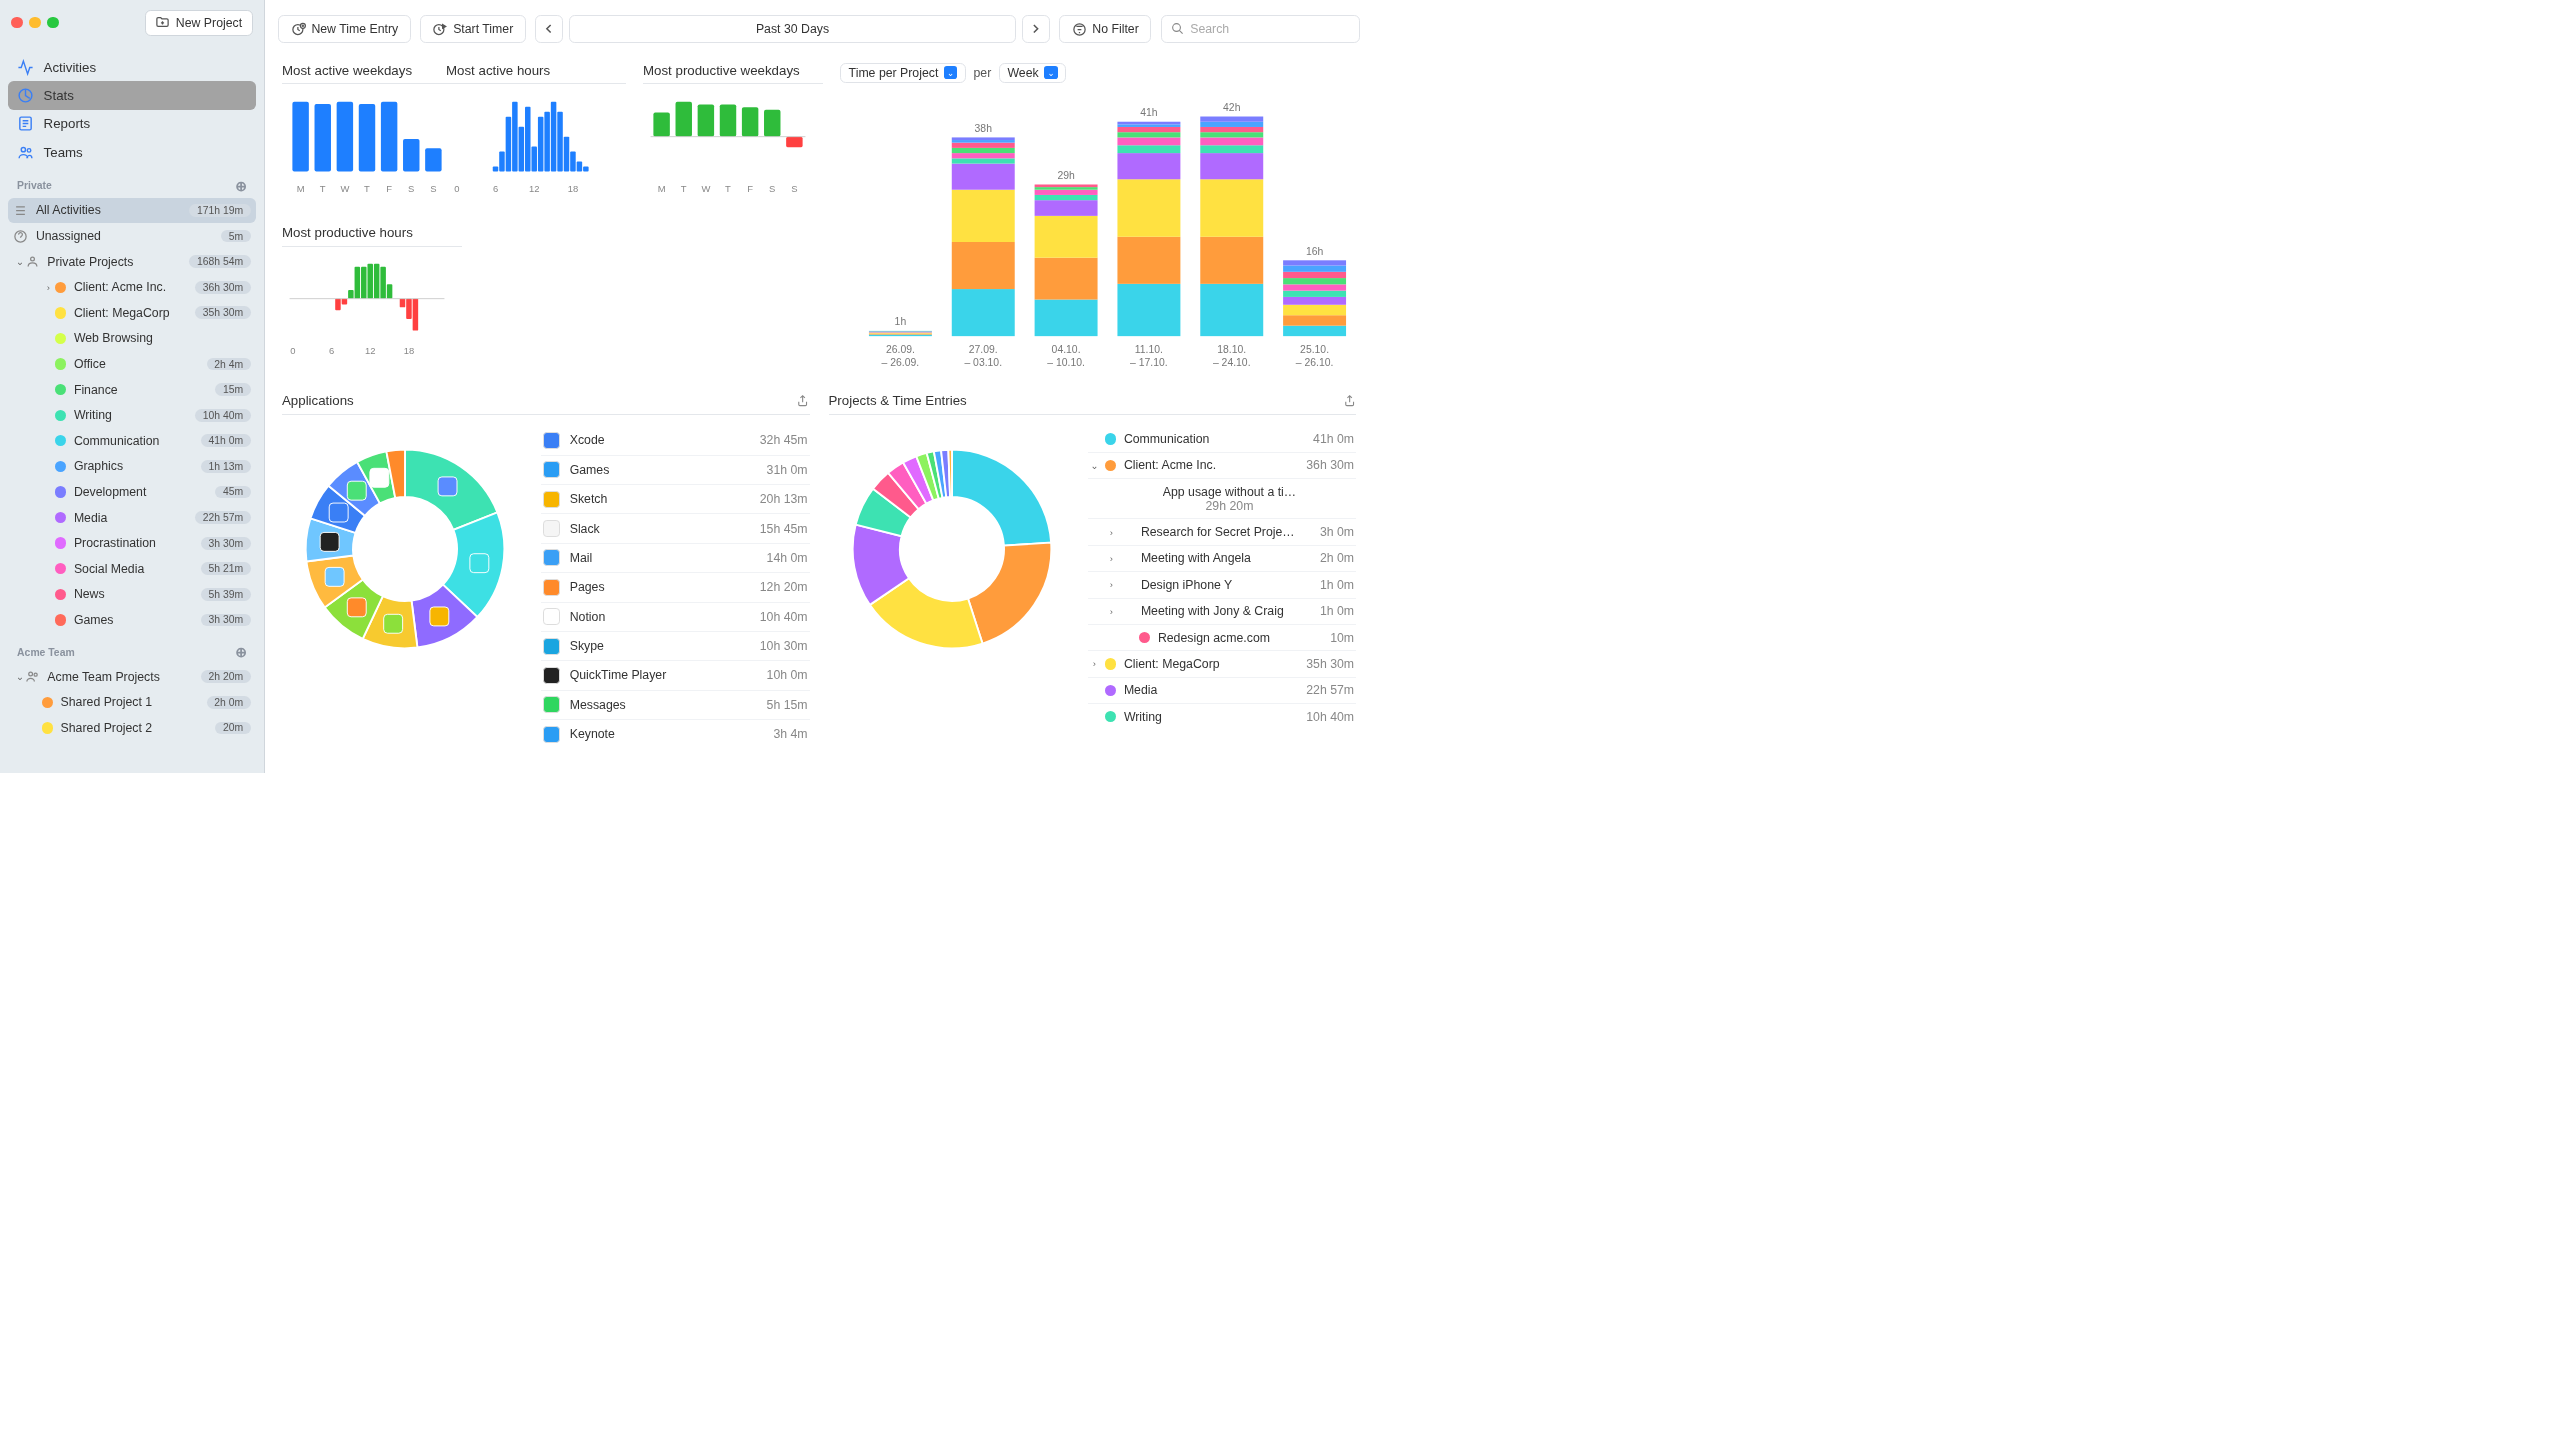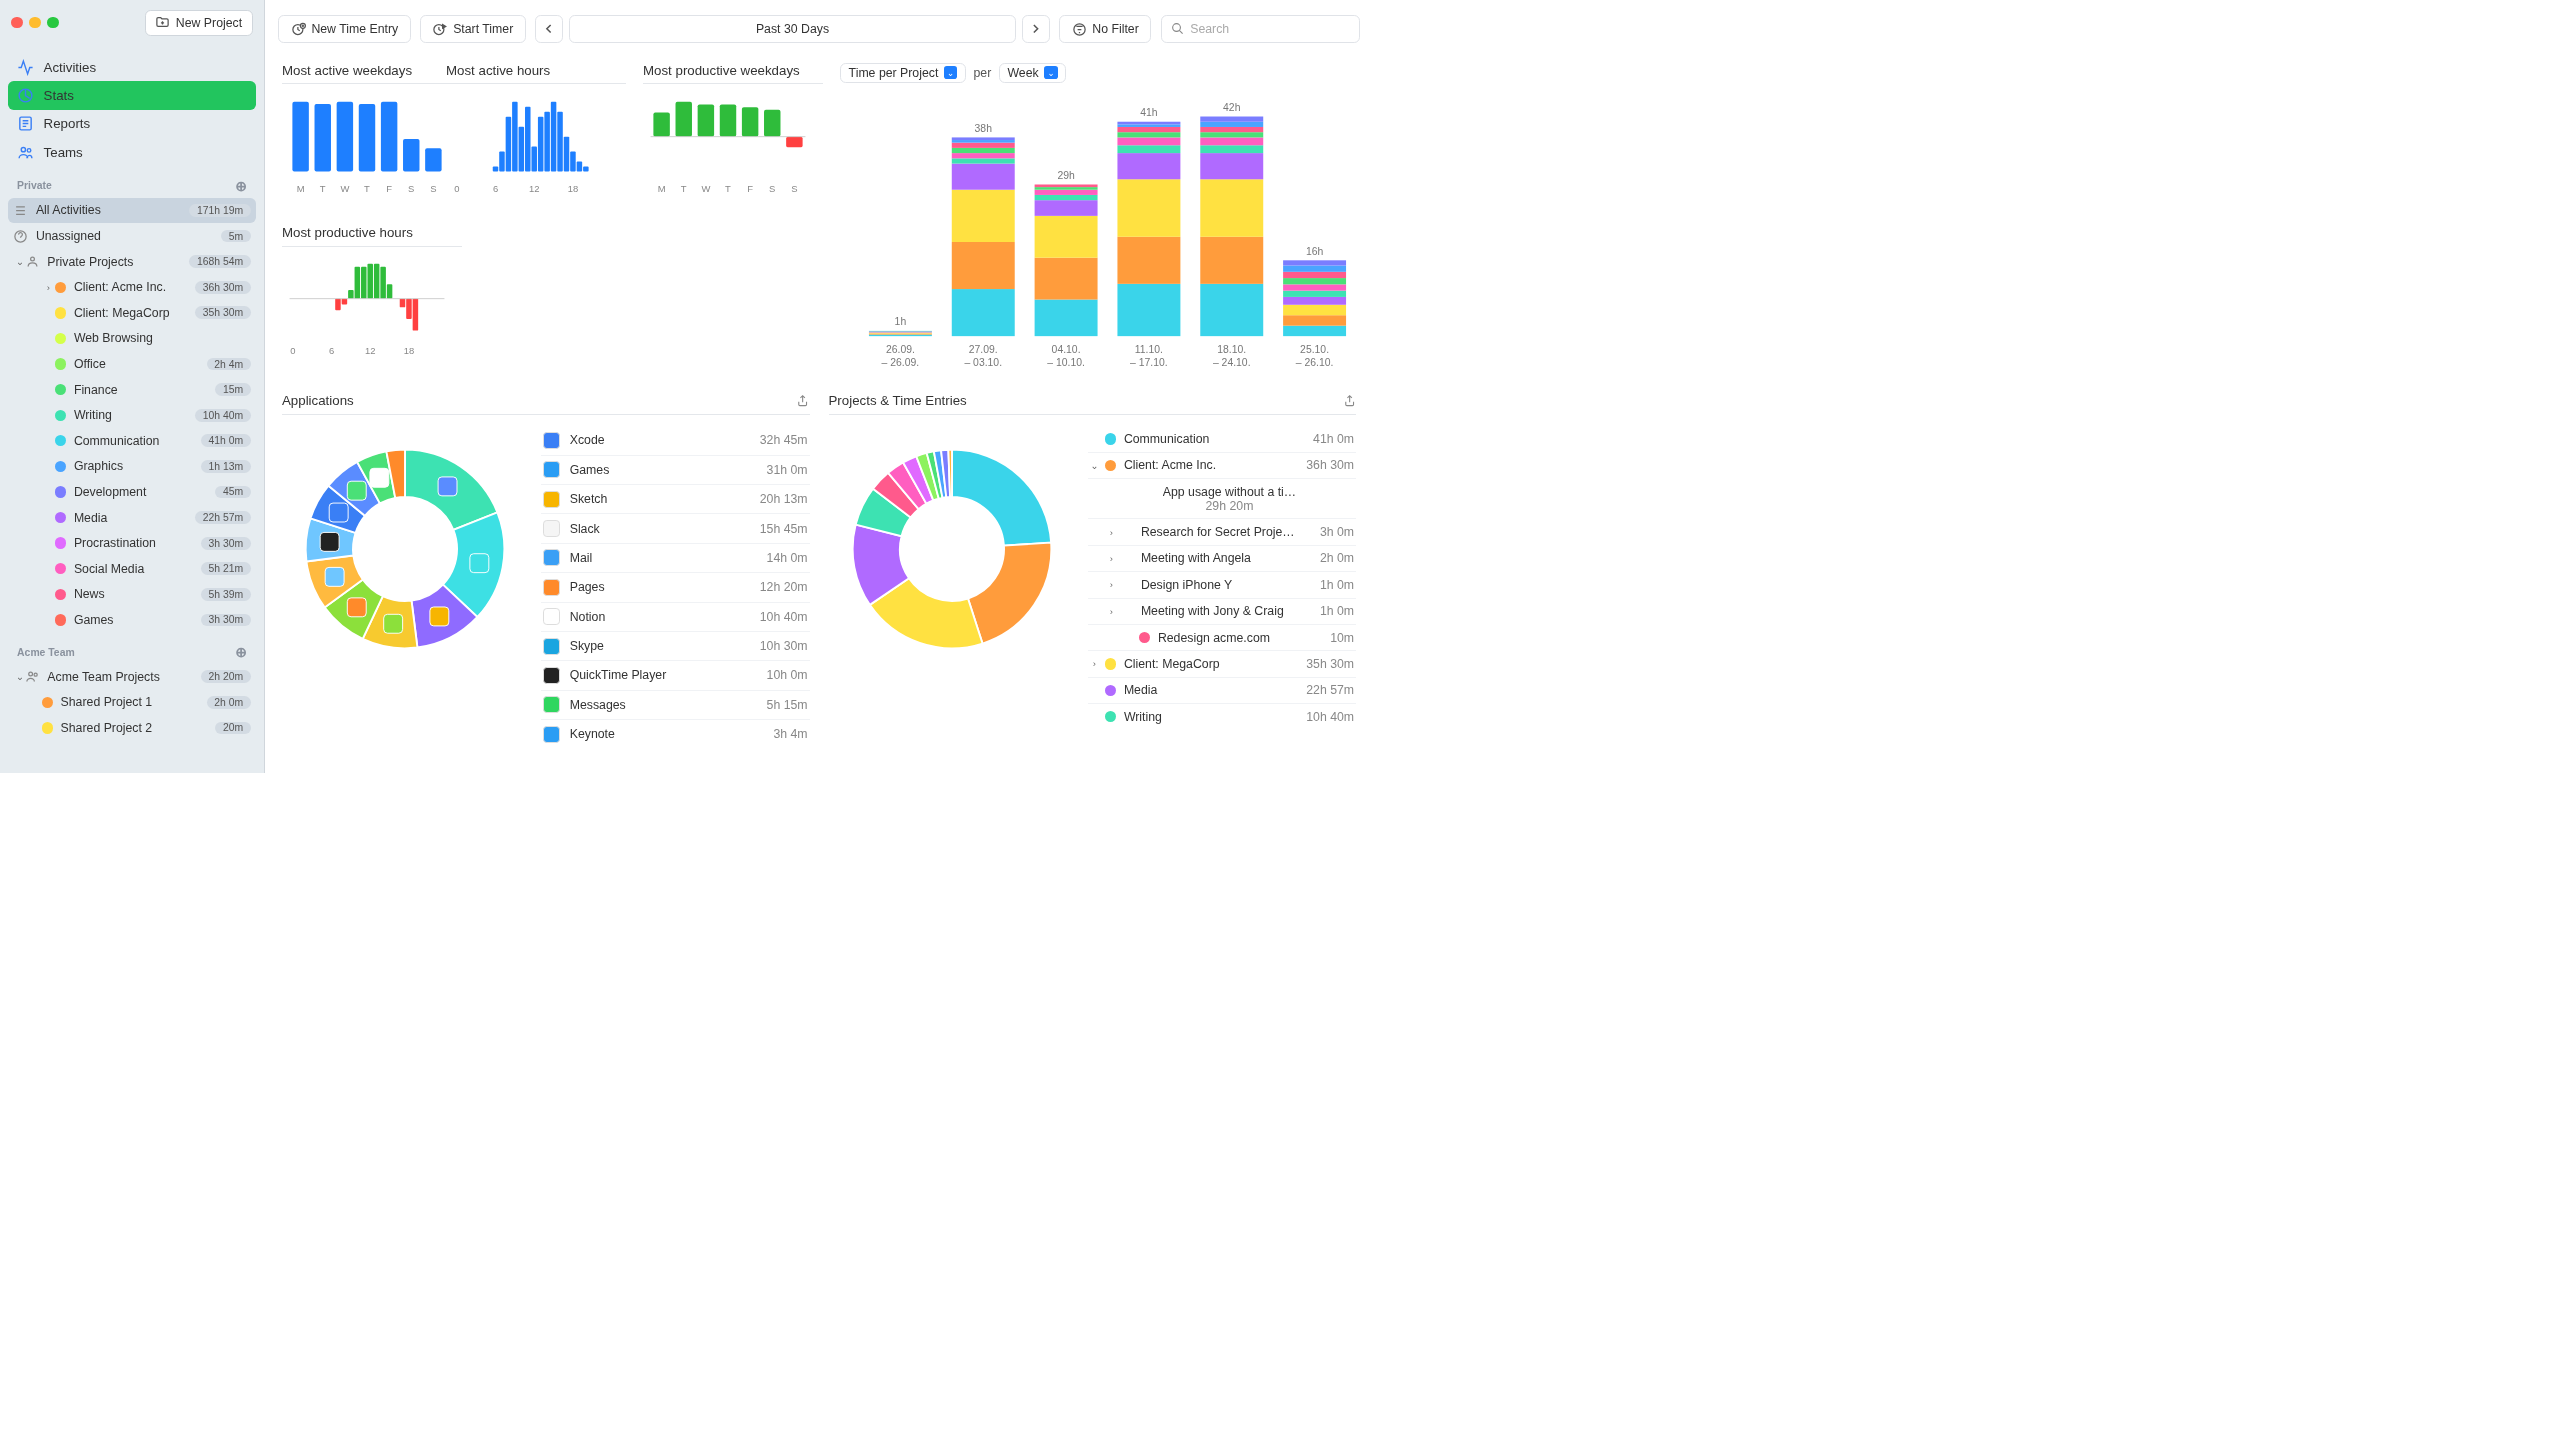--- a/index.html
+++ b/index.html
@@ -8,21 +8,21 @@
 .sidebar { width: 265px; background: #e6ecf0; display: flex; flex-direction: column; border-right: 0.9px solid #d0d6dc; }
 .titlebar { display: flex; align-items: center; padding: 9.5px 11.4px; gap: 7.6px; }
 .dots { display: flex; gap: 6.6px; }
 .dot { width: 11.4px; height: 11.4px; border-radius: 50%; }
 .red { background: #ff5f57; }
 .yellow { background: #febc2e; }
 .green { background: #28c840; }
 .newproj { margin-left: auto; display: flex; align-items: center; gap: 5.7px; background: #fff; border: 0.9px solid #d0d6dc; border-radius: 5.7px; padding: 4.7px 9.5px; font-size: 12.3px; color: #333; cursor: pointer; }
 .navlist { padding: 7.6px 7.6px 0 7.6px; }
 .navitem { display: flex; align-items: center; gap: 9.5px; padding: 5.7px 9.5px; border-radius: 5.7px; font-size: 13.3px; color: #333; cursor: pointer; }
-.navitem.active { background: #22c55e; }
+.navitem.active { background: #a3a3a3; }
 .navicon { width: 17px; height: 17px; display: flex; align-items: center; justify-content: center; color: #3a7ff5; }
 .section { padding: 7.6px 7.6px 0 7.6px; }
 .sechdr { display: flex; align-items: center; justify-content: space-between; padding: 3.8px 9.5px 3.8px 9.5px; font-size: 10.4px; color: #8a929e; font-weight: 600; }
 .plus { color: #8a929e; font-size: 14px; cursor: pointer; }
 .treeitem { display: flex; align-items: center; padding: 3.8px 5.7px 3.8px 5.7px; border-radius: 5.7px; font-size: 12.3px; color: #333; cursor: pointer; min-height: 25.6px; }
 .treeitem.sel { background: #c9d4df; }
 .chev { width: 13.3px; text-align: center; color: #666; font-size: 9.5px; }
 .swatch { width: 11.4px; height: 11.4px; border-radius: 50%; margin-right: 7.6px; flex-shrink: 0; }
 .treelabel { flex: 1; white-space: nowrap; overflow: hidden; text-overflow: ellipsis; }
 .badge { background: #d3dbe3; color: #555; border-radius: 9.5px; padding: 0.9px 7.6px; font-size: 10.4px; margin-left: 3.8px; }

